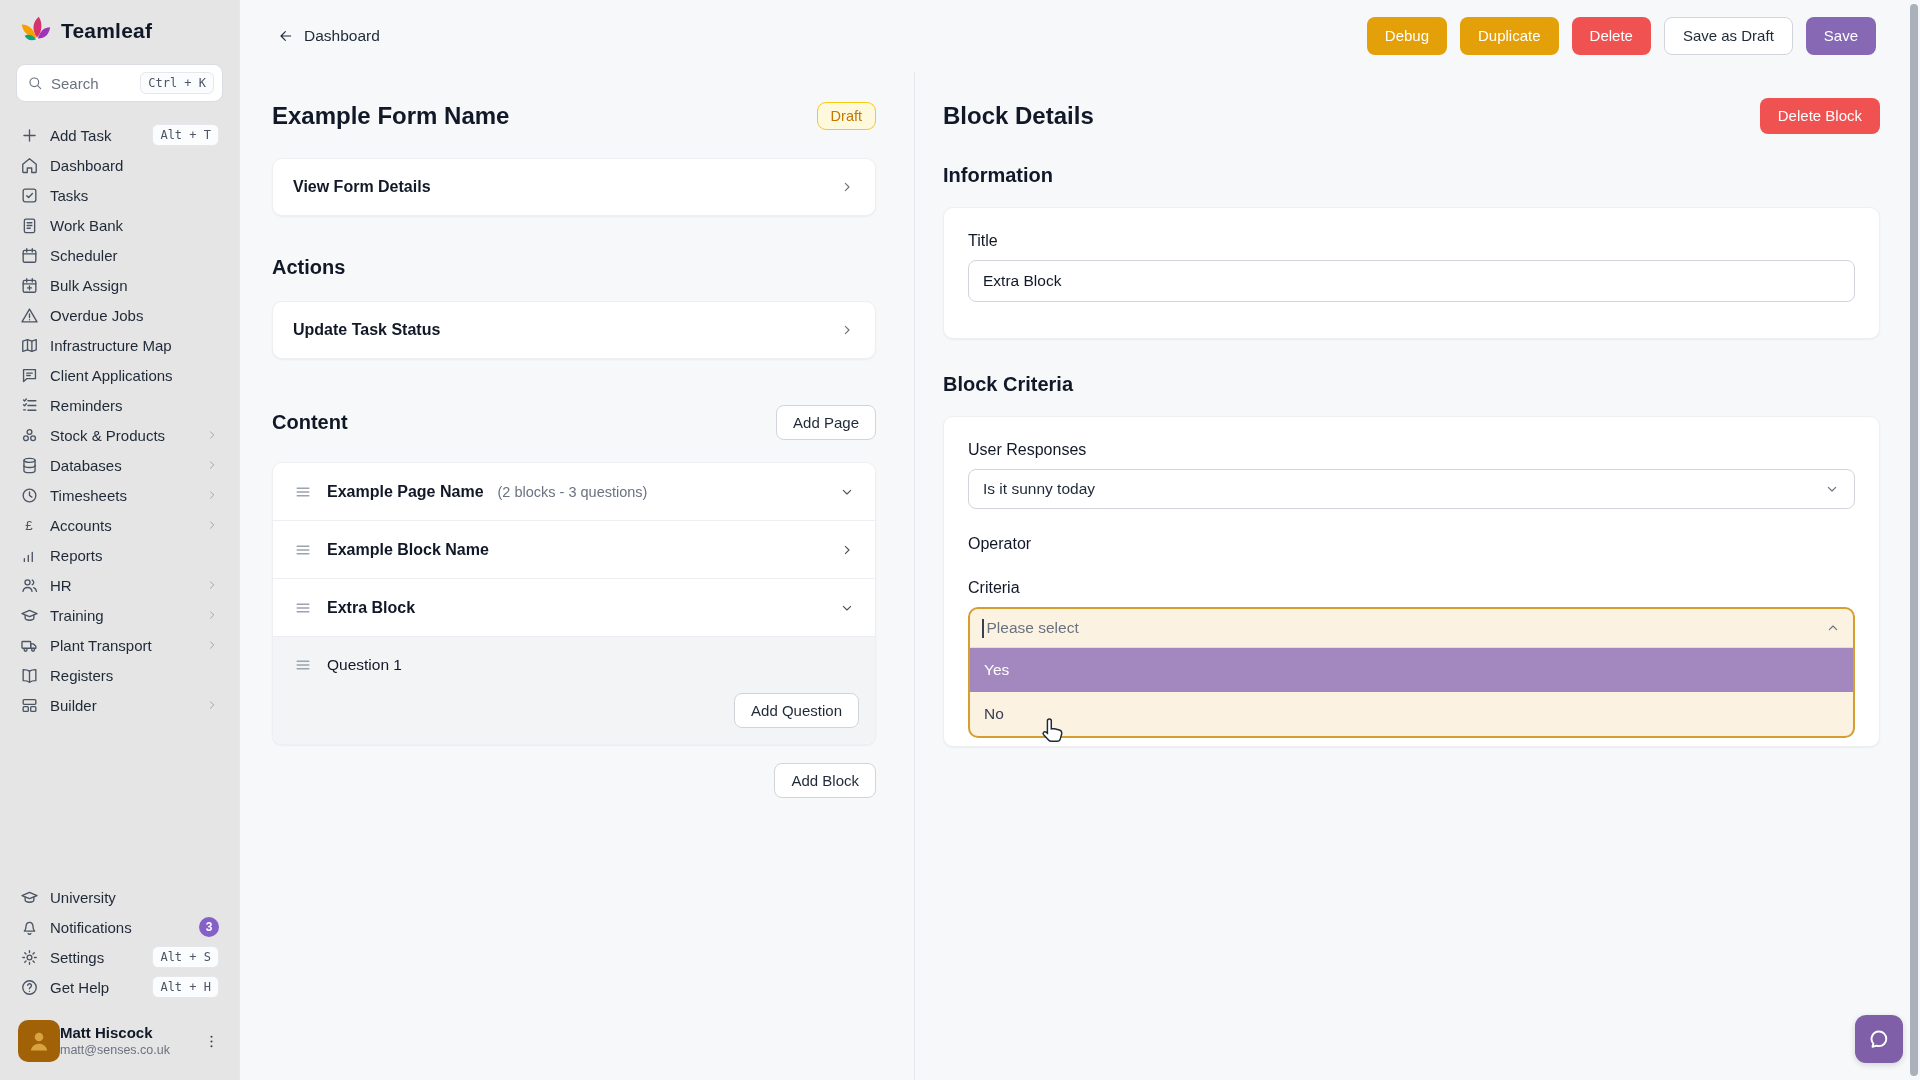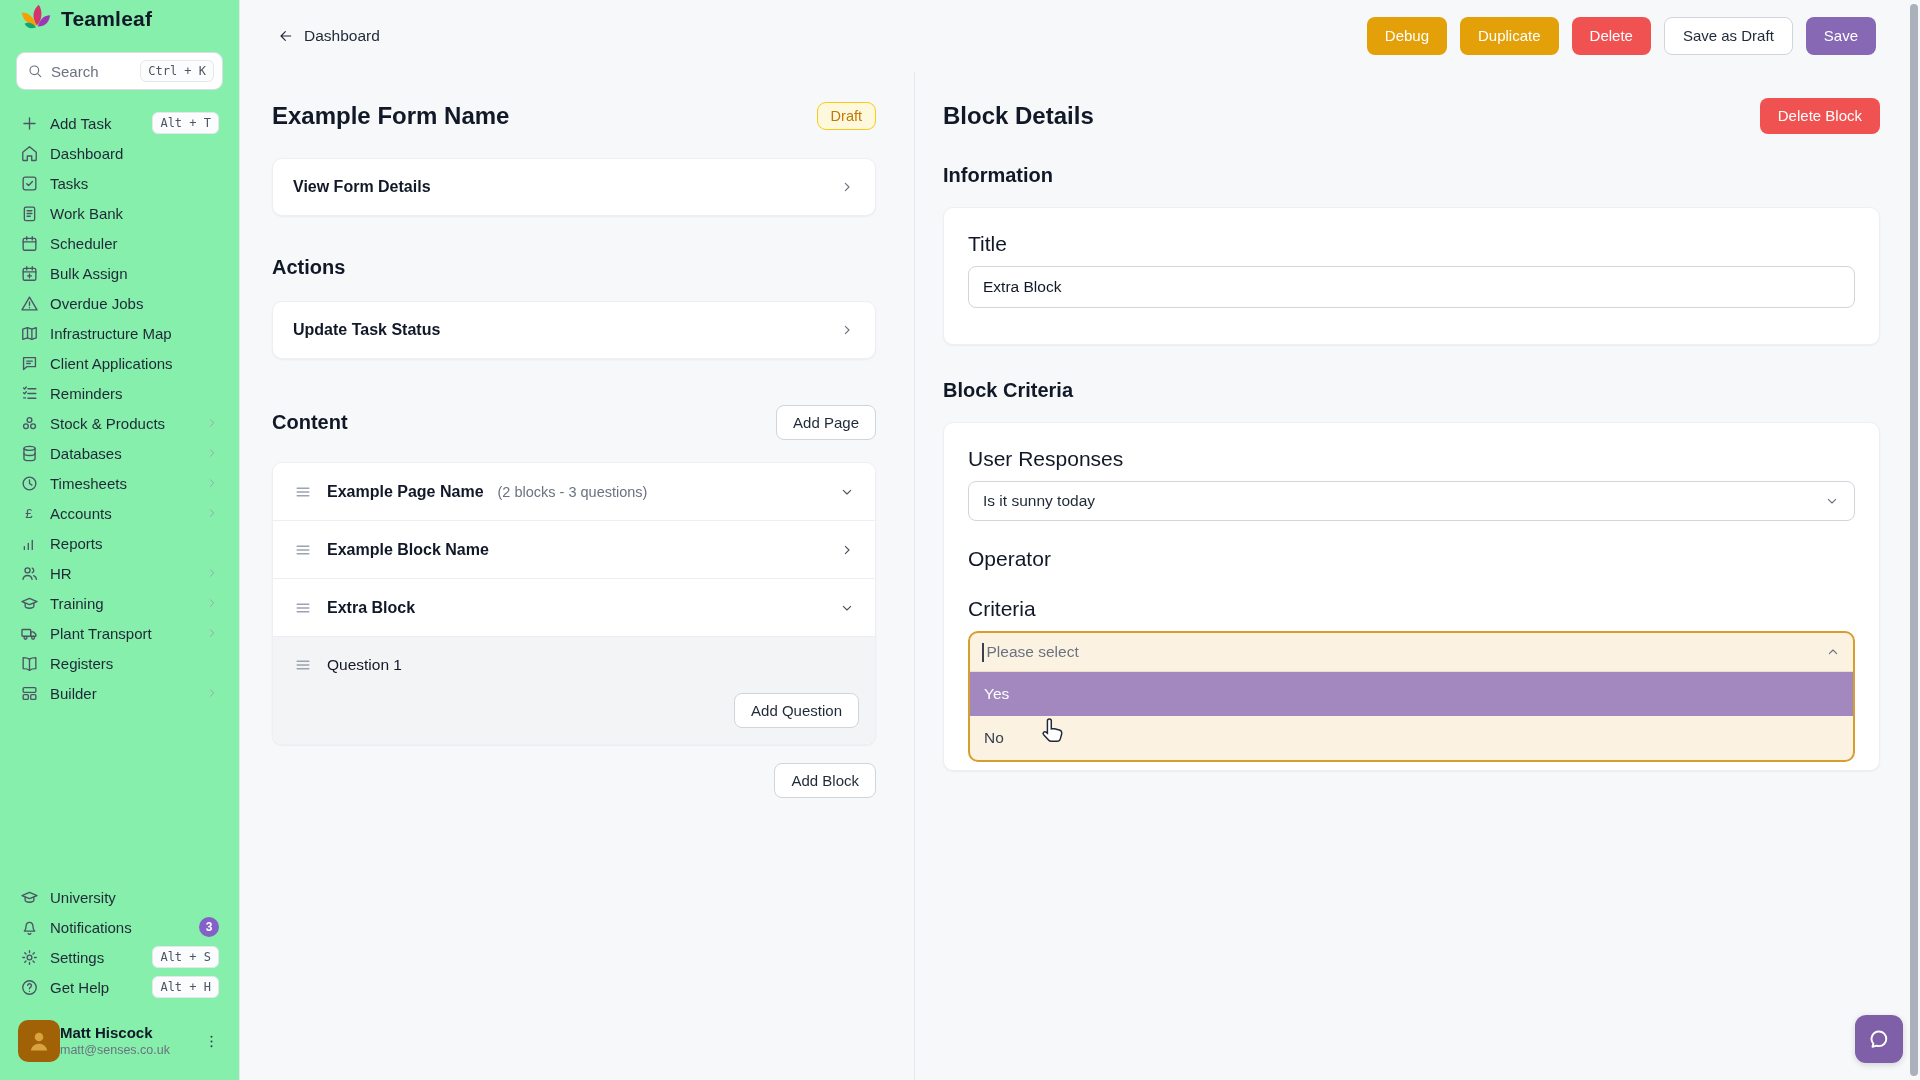--- a/index.html
+++ b/index.html
@@ -8,22 +8,22 @@
     font-family:"Liberation Sans","DejaVu Sans",sans-serif;
     background:#F7F8FA; color:#111827; position:relative;
   }
   .ic { width:19px; height:19px; stroke:currentColor; fill:none;
         stroke-width:1.7; stroke-linecap:round; stroke-linejoin:round; flex:none; }
   .ic.sm { width:16px; height:16px; }
 
   
   .sidebar {
     position:absolute; left:0; top:0; width:240px; height:1080px;
-    background:#86efac; border-right:1px solid #E5E7EB;
-    display:flex; flex-direction:column; padding:0 16px 14px;
+    background:#e5e5e5; border-right:1px solid #E5E7EB;
+    display:flex; flex-direction:column; padding:12px 16px 14px;
   }
   .logo-row { display:flex; align-items:center; gap:9px; padding:2px 2px 16px; }
   .logo-row svg { width:34px; height:34px; }
   .brand-name { font-size:21px; font-weight:700; letter-spacing:.2px; }
   .searchbox {
     display:flex; align-items:center; gap:8px; height:38px;
     border:1px solid #D9DDE3; border-radius:9px; padding:0 8px 0 10px;
     color:#6B7280; font-size:15px; background:#fff;
   }
   .kbd {
@@ -120,21 +120,21 @@
   }
   .question-label { font-size:15.5px; color:#111827; font-weight:400; }
   .zone-actions { display:flex; justify-content:flex-end; padding:0 16px 16px; }
   .add-block-row { display:flex; justify-content:flex-end; margin-top:18px; }
 
   
   .details-col { flex:1; padding:20px 40px 0 28px; min-width:0; }
   .details-h-row { display:flex; align-items:center; justify-content:space-between; margin-top:6px; }
   .info-h { margin-top:30px; }
   .info-card { margin-top:20px; padding:24px 24px 36px; }
-  .field-label { font-size:21px; font-weight:500; color:#111827; display:block; }
+  .field-label { font-size:16px; font-weight:500; color:#111827; display:block; }
   .text-input {
     margin-top:10px; width:100%; height:42px; border:1px solid #D1D5DB;
     border-radius:8px; padding:0 14px; font-size:15.5px; color:#111827;
     font-family:inherit; background:#fff;
   }
   .criteria-h { margin-top:34px; }
   .criteria-card { margin-top:20px; padding:24px 24px 8px; }
   .select-group { margin-bottom:26px; }
   .select {
     margin-top:10px; height:40px; border:1px solid #D1D5DB; border-radius:8px;

